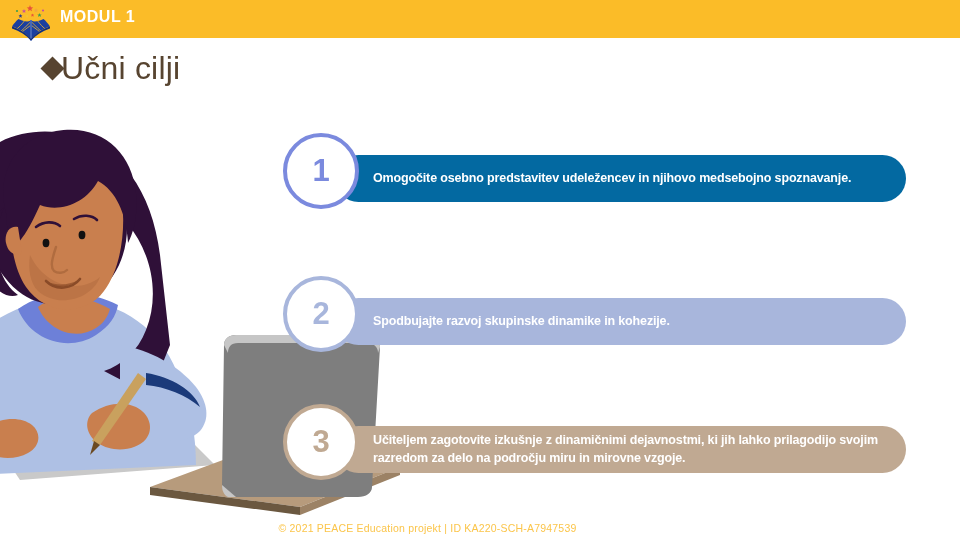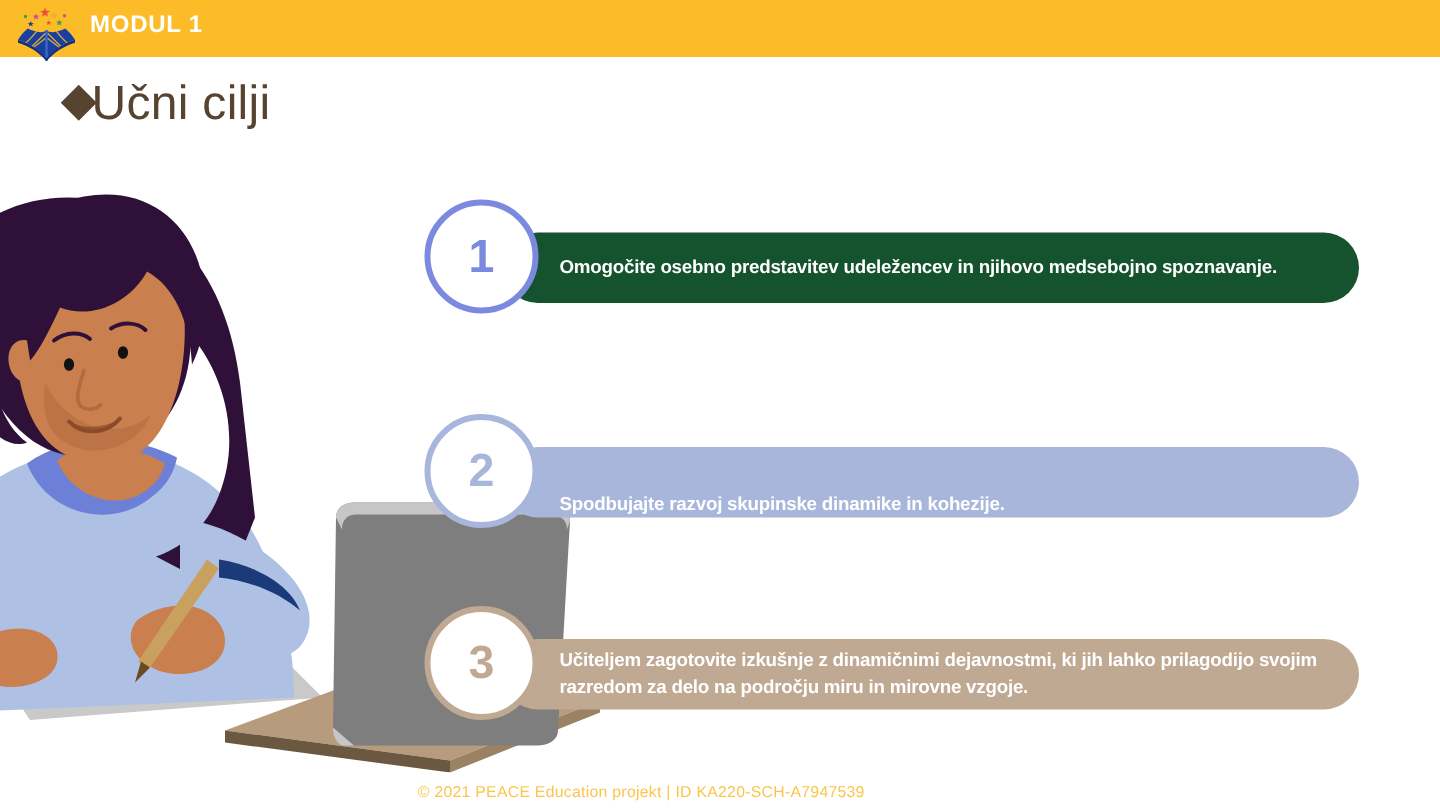--- a/index.html
+++ b/index.html
@@ -67,25 +67,25 @@
     position:absolute;left:0;top:0;
     width:76px;height:76px;border-radius:50%;
     background:#ffffff;
     box-sizing:border-box;
     display:flex;align-items:center;justify-content:center;
     font-size:31px;font-weight:bold;
     font-family:"Liberation Sans", sans-serif;
   }
 
   #goal1{left:283px;top:133px;}
-  #goal1 .bar{background:#14532d;}
+  #goal1 .bar{background:#0369a1;}
   #goal1 .circle{border:4px solid #7b8ade;color:#7b8ade;}
 
   #goal2{left:283px;top:276px;}
-  #goal2 .bar{background:#a8b6dc;align-items:flex-end;}
+  #goal2 .bar{background:#a8b6dc;}
   #goal2 .circle{border:4px solid #a8b6dc;color:#a8b6dc;}
 
   #goal3{left:283px;top:404px;}
   #goal3 .bar{background:#c0a992;}
   #goal3 .circle{border:4px solid #c0a992;color:#c0a992;}
 
   
   .footer{
     position:absolute;left:0;top:522px;width:855px;
     text-align:center;

